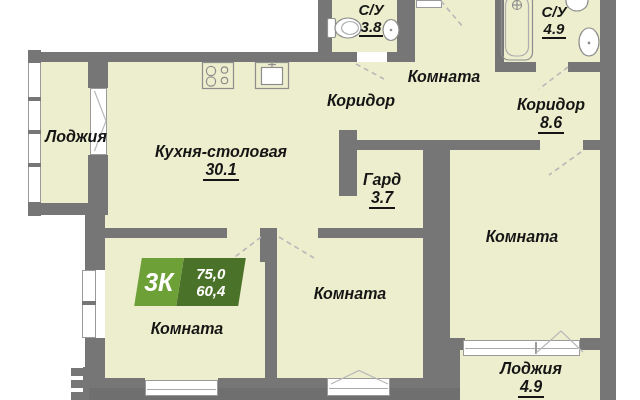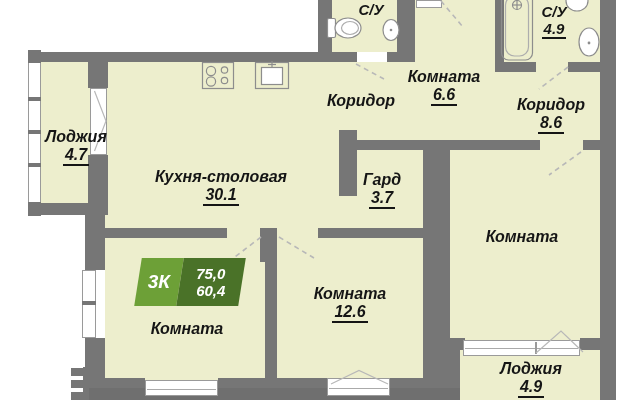--- a/index.html
+++ b/index.html
@@ -19,21 +19,21 @@
     position:absolute;text-align:center;color:#151515;font-weight:bold;font-style:italic;
     font-size:16px;line-height:18px;z-index:6;white-space:nowrap;
   }
   .label.small{font-size:15px;line-height:17px;}
   .area{display:inline-block;border-bottom:2px solid #151515;padding:0 2px 0 2px;}
   .badge{position:absolute;left:138px;top:258px;width:104px;height:48px;z-index:7;}
   .badge-bg{position:absolute;inset:0;transform:skewX(-9deg);display:flex;}
   .badge-bg-left{width:40%;background:#6da037;}
   .badge-bg-right{width:60%;background:#4a7228;}
   .badge-content{position:relative;display:flex;height:100%;color:#ffffff;font-style:italic;font-weight:bold;z-index:1;}
-  .badge-type{width:40%;display:flex;align-items:center;justify-content:center;font-size:19px;}
+  .badge-type{width:40%;display:flex;align-items:center;justify-content:center;font-size:25px;}
   .badge-areas{width:60%;display:flex;flex-direction:column;align-items:center;justify-content:center;font-size:15px;line-height:17px;}
   .ladder{position:absolute;background:#767676;z-index:2;}
 </style>
 </head>
 <body>
 
 <div class="plan">
 
   <div class="floor" style="left:105px;top:62px;width:511px;height:328px;"></div>
   <div class="floor" style="left:38px;top:62px;width:70px;height:143px;"></div>
@@ -148,54 +148,52 @@
     </g>
     <g stroke="#b8b8b8" stroke-width="1.2" fill="none">
       <polyline points="94.5,91 106,121 94.5,151"></polyline>
       <polyline points="331,384 359,370.5 388,384"></polyline>
       <polyline points="536,353 561,331 583,352"></polyline>
     </g>
   </svg>
 
   <div class="label" style="left:6px;top:128px;width:140px;">
     <div>Лоджия</div>
-    <div><span class="area">4.7</span></div>
-  </div>
-  <div class="label" style="left:141px;top:143px;width:160px;margin-top:25px;">
+  </div>
+  <div class="label" style="left:141px;top:143px;width:160px;">
     <div>Кухня-столовая</div>
     <div><span class="area">30.1</span></div>
   </div>
   <div class="label" style="left:301px;top:92px;width:120px;">
     <div>Коридор</div>
   </div>
   <div class="label" style="left:384px;top:68px;width:120px;">
     <div>Комната</div>
-    <div><span class="area">6.6</span></div>
   </div>
   <div class="label small" style="left:331px;top:1px;width:80px;">
     <div>С/У</div>
+    <div><span class="area">3.8</span></div>
   </div>
   <div class="label small" style="left:514px;top:3px;width:80px;">
     <div>С/У</div>
     <div><span class="area">4.9</span></div>
   </div>
   <div class="label" style="left:491px;top:96px;width:120px;">
     <div>Коридор</div>
     <div><span class="area">8.6</span></div>
   </div>
   <div class="label" style="left:342px;top:171px;width:80px;">
     <div>Гард</div>
     <div><span class="area">3.7</span></div>
   </div>
   <div class="label" style="left:462px;top:228px;width:120px;">
     <div>Комната</div>
   </div>
   <div class="label" style="left:290px;top:285px;width:120px;">
     <div>Комната</div>
-    <div><span class="area">12.6</span></div>
   </div>
   <div class="label" style="left:127px;top:320px;width:120px;">
     <div>Комната</div>
   </div>
   <div class="label" style="left:471px;top:360px;width:120px;">
     <div>Лоджия</div>
     <div><span class="area">4.9</span></div>
   </div>
 
   <div class="badge">

